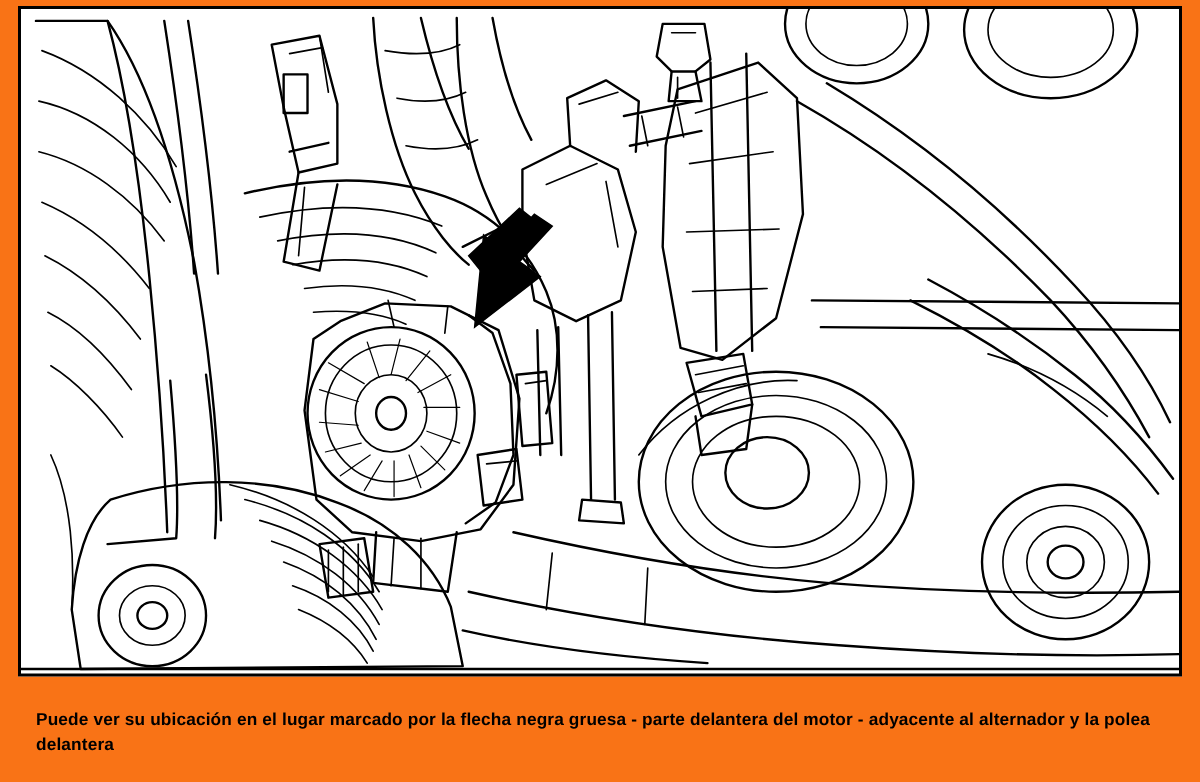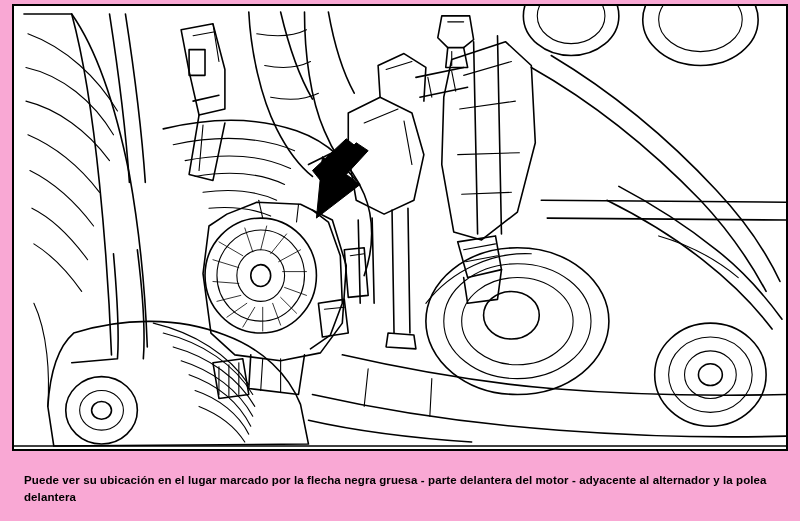--- a/index.html
+++ b/index.html
@@ -10,21 +10,21 @@
   body {
     width: 800px;
     height: 521px;
     font-family: "Liberation Sans", sans-serif;
     overflow: hidden;
   }
   #page {
     position: relative;
     width: 800px;
     height: 521px;
-    background: #f9a8d4;
+    background: #f97316;
   }
   #figure-frame {
     position: absolute;
     left: 12px;
     top: 4px;
     width: 776px;
     height: 447px;
     border: 2px solid #000000;
     box-sizing: border-box;
     overflow: hidden;

